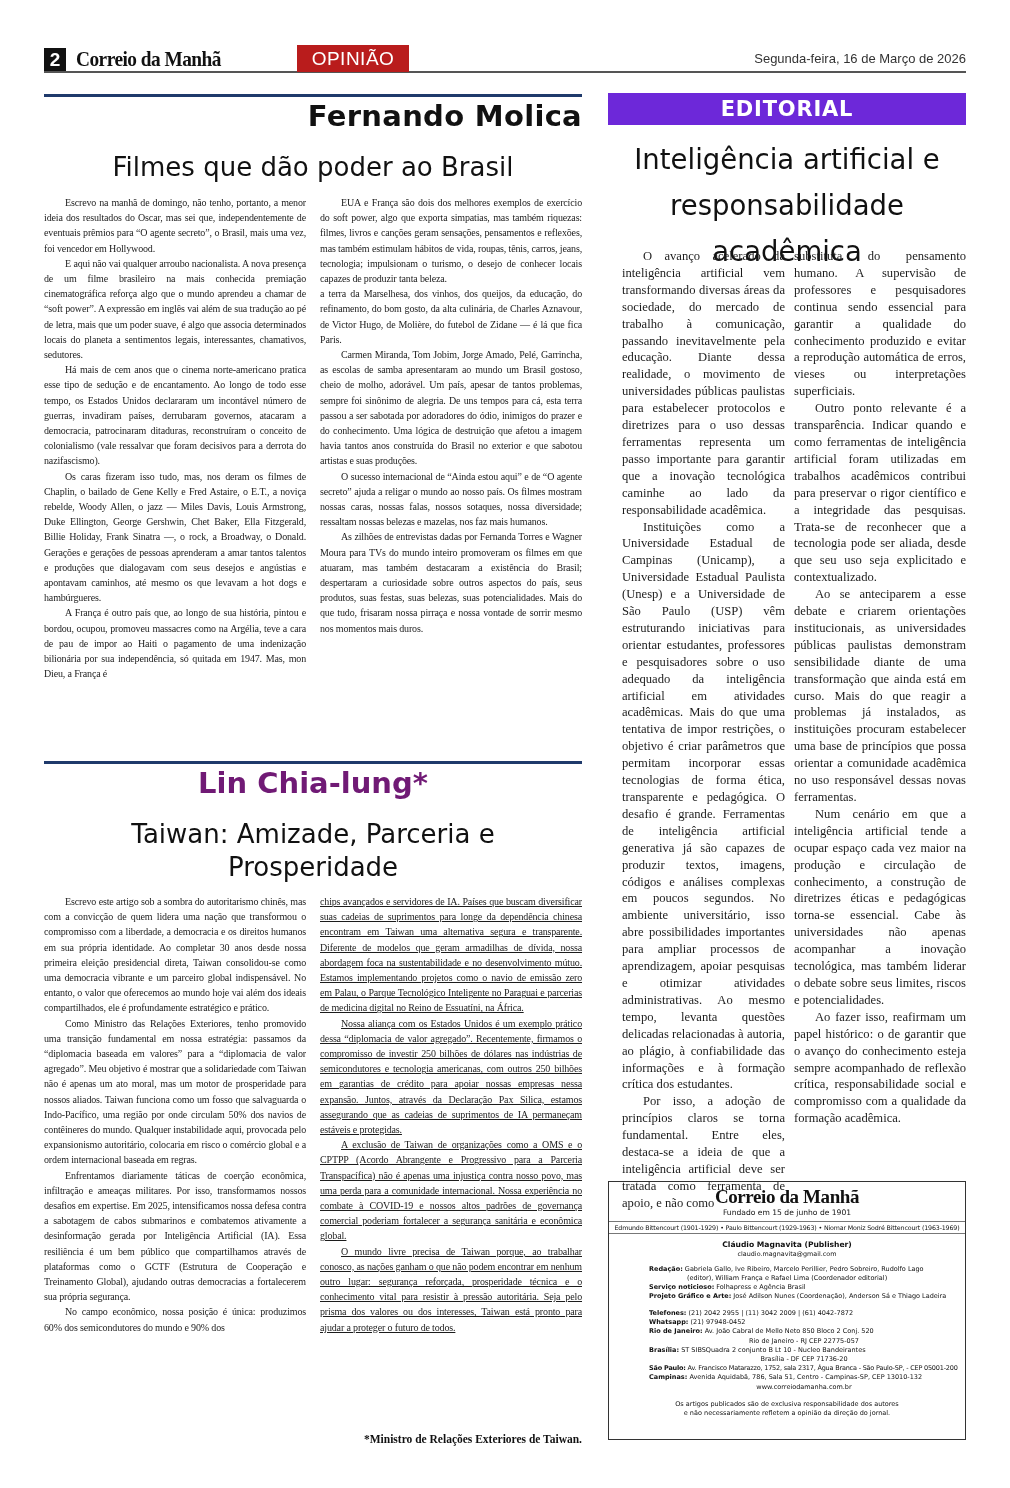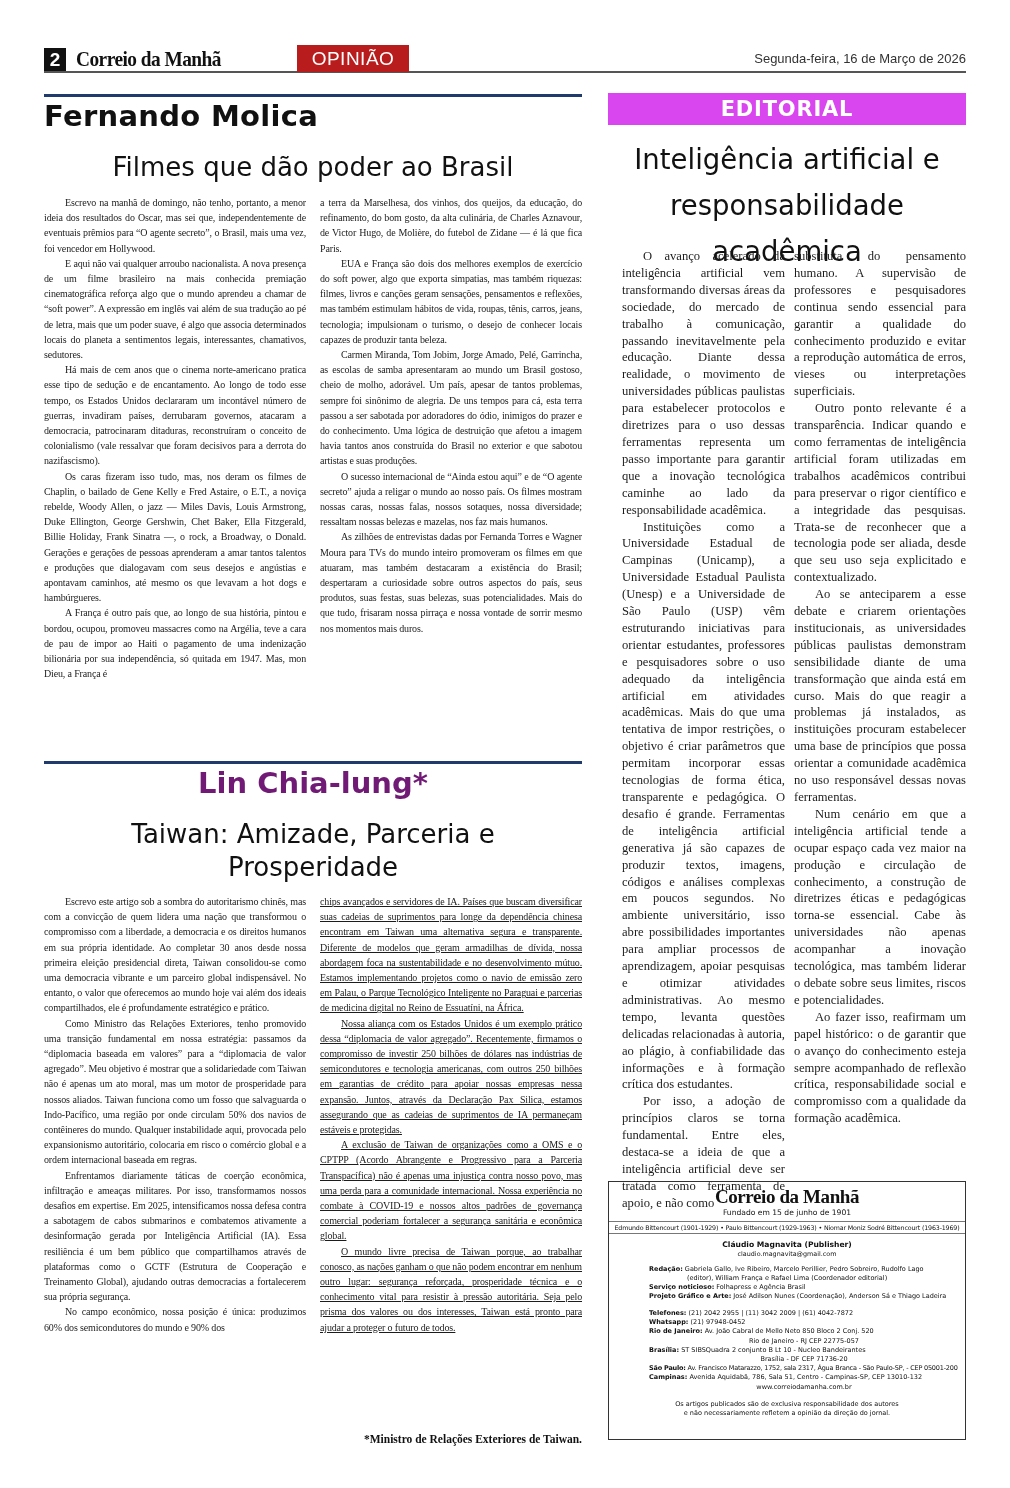--- a/index.html
+++ b/index.html
@@ -17,39 +17,39 @@
   .date { position: absolute; right: 0; top: 6px; font-family: "Liberation Sans", sans-serif; font-size: 13px; color: #333; }
 
   
   .col-text { font-size: 10px; line-height: 15.2px; text-align: justify; hyphens: auto; color: #1c1c1c; letter-spacing: -0.15px; }
   .col-text p { text-indent: 21px; }
   .edit-text { font-size: 12.6px; line-height: 16.9px; text-align: justify; hyphens: auto; color: #1c1c1c; }
   .edit-text p { text-indent: 21px; }
 
   
   .art1-rule { position: absolute; left: 44px; top: 94px; width: 538px; height: 3px; background: #1f3a6b; }
-  .author1 { position: absolute; left: 44px; top: 99px; width: 538px; text-align: left;
+  .author1 { position: absolute; left: 44px; top: 99px; width: 538px; text-align: right;
     font-family: "DejaVu Sans", sans-serif; font-weight: bold; font-size: 29px; letter-spacing: 0.3px; color: #111; }
   .headline1 { position: absolute; left: 44px; top: 152px; width: 538px; text-align: center;
     font-family: "DejaVu Sans", sans-serif; font-size: 26px; color: #111; }
   .a1c1 { position: absolute; left: 44px; top: 195px; width: 262px; }
   .a1c2 { position: absolute; left: 320px; top: 195px; width: 262px; }
 
   
   .art2-rule { position: absolute; left: 44px; top: 761px; width: 538px; height: 3px; background: #1f3a6b; }
   .author2 { position: absolute; left: 44px; top: 766px; width: 538px; text-align: center;
     font-family: "DejaVu Sans", sans-serif; font-weight: bold; font-size: 29px; color: #701a75; }
   .headline2 { position: absolute; left: 90px; top: 818px; width: 446px; text-align: center;
     font-family: "DejaVu Sans", sans-serif; font-size: 26px; line-height: 33px; color: #111; }
   .a2c1 { position: absolute; left: 44px; top: 894px; width: 262px; }
   .a2c2 { position: absolute; left: 320px; top: 894px; width: 262px; text-decoration: underline; }
   .footnote { position: absolute; left: 320px; top: 1433px; width: 262px; text-align: right; font-weight: bold; font-size: 11.5px; color: #111; }
 
   
-  .ed-bar { position: absolute; left: 608px; top: 93px; width: 358px; height: 32px; background: #d946ef; color: #fff;
+  .ed-bar { position: absolute; left: 608px; top: 93px; width: 358px; height: 32px; background: #6d28d9; color: #fff;
     font-family: "DejaVu Sans", sans-serif; font-weight: bold; font-size: 21px; text-align: center; line-height: 32px; letter-spacing: 0.8px; }
   .ed-title { position: absolute; left: 608px; top: 136px; width: 358px; text-align: center;
     font-family: "DejaVu Sans", sans-serif; font-size: 27.5px; line-height: 46px; color: #111; }
   .edc1 { position: absolute; left: 622px; top: 248px; width: 163px; }
   .edc2 { position: absolute; left: 794px; top: 248px; width: 172px; }
 
   
   .mast { position: absolute; left: 608px; top: 1181px; width: 358px; height: 259px; border: 1.5px solid #333;
     font-family: "DejaVu Sans", sans-serif; color: #111; }
   .mast-brand { text-align: center; margin-top: 4px; font-family: "Liberation Serif", serif; font-weight: bold; font-size: 19px; letter-spacing: -0.4px; }
@@ -78,22 +78,22 @@
 <div class="headline1">Filmes que dão poder ao Brasil</div>
 
 <div class="a1c1 col-text">
   <p>Escrevo na manhã de domingo, não tenho, portanto, a menor ideia dos resultados do Oscar, mas sei que, independentemente de eventuais prêmios para “O agente secreto”, o Brasil, mais uma vez, foi vencedor em Hollywood.</p>
   <p>E aqui não vai qualquer arroubo nacionalista. A nova presença de um filme brasileiro na mais conhecida premiação cinematográfica reforça algo que o mundo aprendeu a chamar de “soft power”. A expressão em inglês vai além de sua tradução ao pé de letra, mais que um poder suave, é algo que associa determinados locais do planeta a sentimentos legais, interessantes, chamativos, sedutores.</p>
   <p>Há mais de cem anos que o cinema norte-americano pratica esse tipo de sedução e de encantamento. Ao longo de todo esse tempo, os Estados Unidos declararam um incontável número de guerras, invadiram países, derrubaram governos, atacaram a democracia, patrocinaram ditaduras, reconstruíram o conceito de colonialismo (vale ressalvar que foram decisivos para a derrota do nazifascismo).</p>
   <p>Os caras fizeram isso tudo, mas, nos deram os filmes de Chaplin, o bailado de Gene Kelly e Fred Astaire, o E.T., a noviça rebelde, Woody Allen, o jazz — Miles Davis, Louis Armstrong, Duke Ellington, George Gershwin, Chet Baker, Ella Fitzgerald, Billie Holiday, Frank Sinatra —, o rock, a Broadway, o Donald. Gerações e gerações de pessoas aprenderam a amar tantos talentos e produções que dialogavam com seus desejos e angústias e apontavam caminhos, até mesmo os que levavam a hot dogs e hambúrgueres.</p>
   <p>A França é outro país que, ao longo de sua história, pintou e bordou, ocupou, promoveu massacres como na Argélia, teve a cara de pau de impor ao Haiti o pagamento de uma indenização bilionária por sua independência, só quitada em 1947. Mas, mon Dieu, a França é</p>
 </div>
 <div class="a1c2 col-text">
+  <p>EUA e França são dois dos melhores exemplos de exercício do soft power, algo que exporta simpatias, mas também riquezas: filmes, livros e canções geram sensações, pensamentos e reflexões, mas também estimulam hábitos de vida, roupas, tênis, carros, jeans, tecnologia; impulsionam o turismo, o desejo de conhecer locais capazes de produzir tanta beleza.</p>
   <p style="text-indent:0">a terra da Marselhesa, dos vinhos, dos queijos, da educação, do refinamento, do bom gosto, da alta culinária, de Charles Aznavour, de Victor Hugo, de Molière, do futebol de Zidane — é lá que fica Paris.</p>
-  <p>EUA e França são dois dos melhores exemplos de exercício do soft power, algo que exporta simpatias, mas também riquezas: filmes, livros e canções geram sensações, pensamentos e reflexões, mas também estimulam hábitos de vida, roupas, tênis, carros, jeans, tecnologia; impulsionam o turismo, o desejo de conhecer locais capazes de produzir tanta beleza.</p>
   <p>Carmen Miranda, Tom Jobim, Jorge Amado, Pelé, Garrincha, as escolas de samba apresentaram ao mundo um Brasil gostoso, cheio de molho, adorável. Um país, apesar de tantos problemas, sempre foi sinônimo de alegria. De uns tempos para cá, esta terra passou a ser sabotada por adoradores do ódio, inimigos do prazer e do conhecimento. Uma lógica de destruição que afetou a imagem havia tantos anos construída do Brasil no exterior e que sabotou artistas e suas produções.</p>
   <p>O sucesso internacional de “Ainda estou aqui” e de “O agente secreto” ajuda a religar o mundo ao nosso país. Os filmes mostram nossas caras, nossas falas, nossos sotaques, nossa diversidade; ressaltam nossas belezas e mazelas, nos faz mais humanos.</p>
   <p>As zilhões de entrevistas dadas por Fernanda Torres e Wagner Moura para TVs do mundo inteiro promoveram os filmes em que atuaram, mas também destacaram a existência do Brasil; despertaram a curiosidade sobre outros aspectos do país, seus produtos, suas festas, suas belezas, suas potencialidades. Mais do que tudo, frisaram nossa pirraça e nossa vontade de sorrir mesmo nos momentos mais duros.</p>
 </div>
 
 <div class="art2-rule"></div>
 <div class="author2">Lin Chia-lung*</div>
 <div class="headline2">Taiwan: Amizade, Parceria e Prosperidade</div>
 
 <div class="a2c1 col-text">

